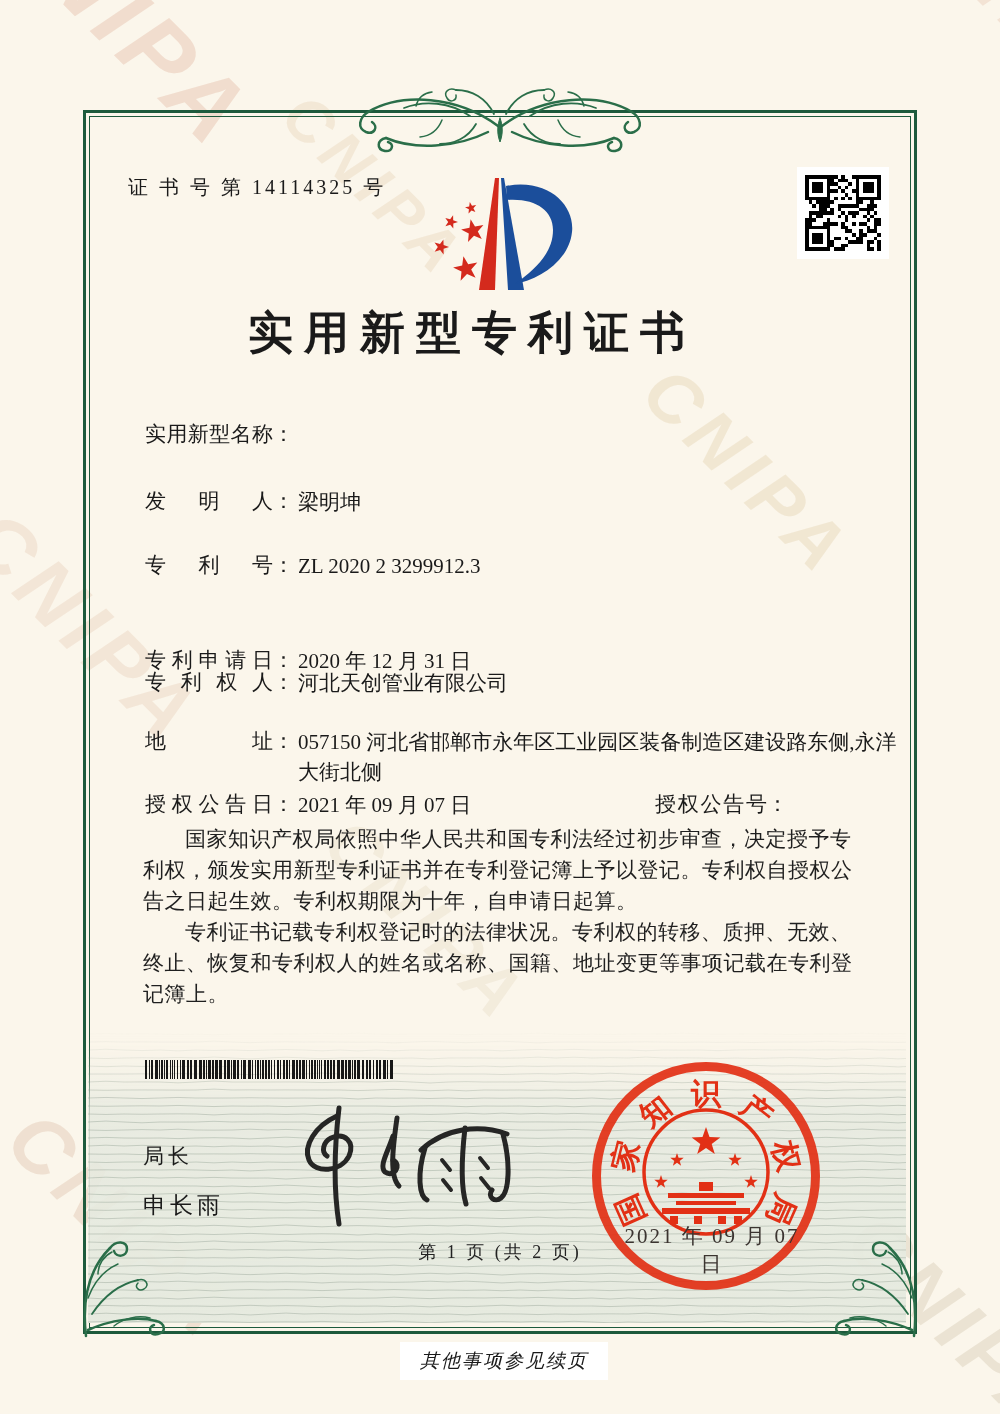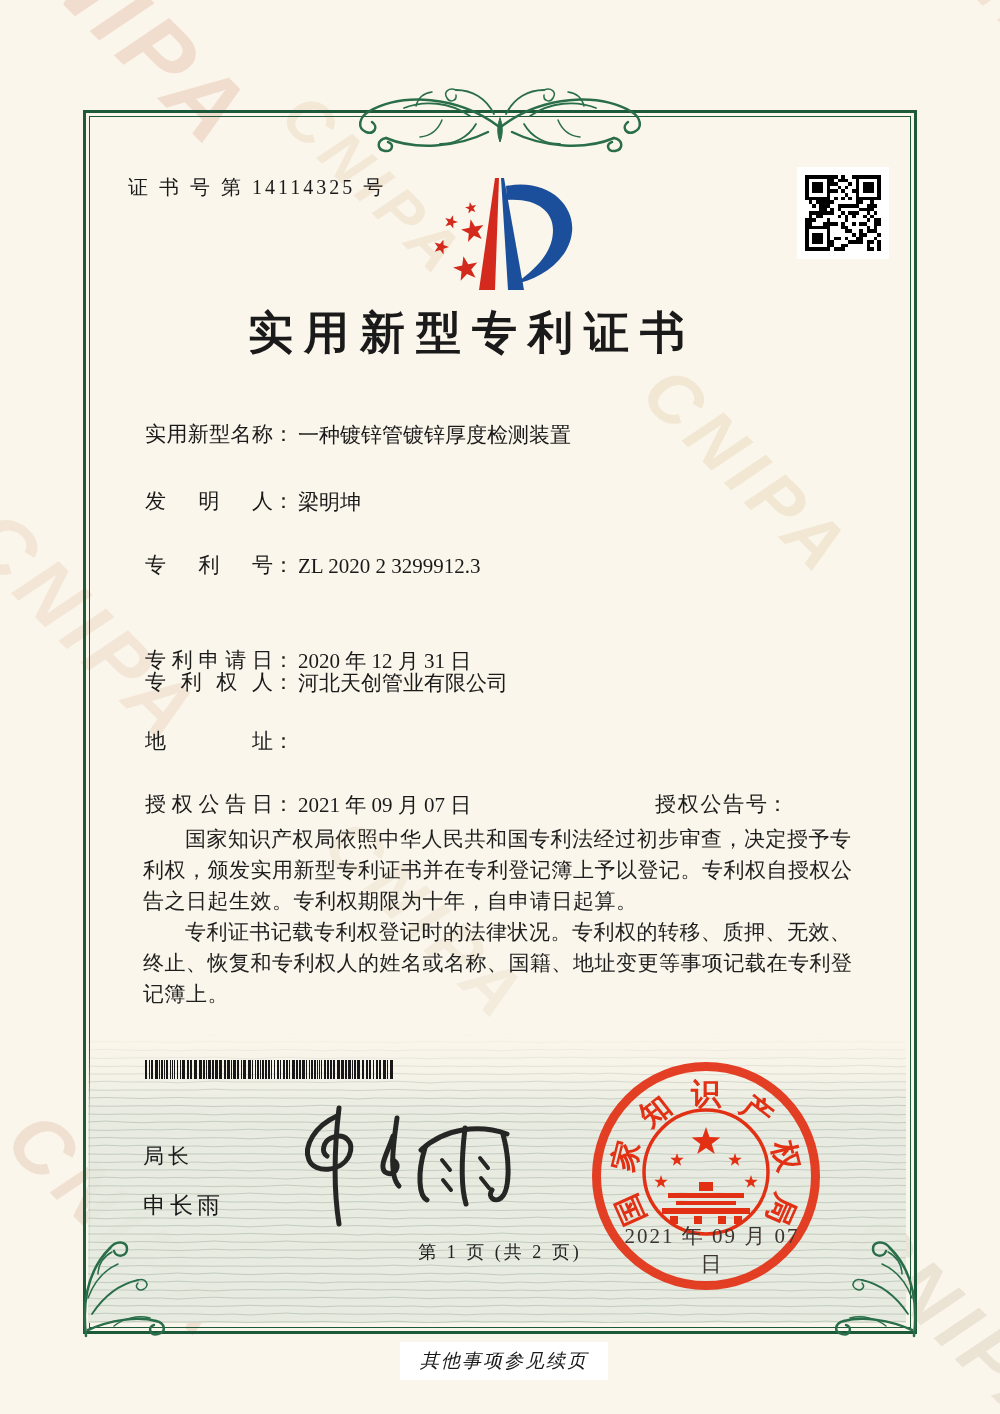--- a/index.html
+++ b/index.html
@@ -436,21 +436,20 @@
       <rect x="18" y="20" width="1" height="1" fill="#000"></rect>
       <rect x="20" y="20" width="1" height="1" fill="#000"></rect>
     </svg>
 </div>
 
 <div class="abs title">实用新型专利证书</div>
 
 <div class="abs row" style="top:420px;">
   <span class="lbl">实用新型名称</span>
     <span class="colon">：</span>
-  <span class="val">一种镀锌管镀锌厚度检测装置</span>
 </div>
 <div class="abs row" style="top:487px;">
   <span class="lbl">发明人</span>
     <span class="colon">：</span>
   <span class="val">梁明坤</span>
 </div>
 <div class="abs row" style="top:551px;">
   <span class="lbl">专利号</span>
     <span class="colon">：</span>
   <span class="val">ZL 2020 2 3299912.3</span>
@@ -461,20 +460,21 @@
   <span class="val">2020 年 12 月 31 日</span>
 </div>
 <div class="abs row" style="top:668px;">
   <span class="lbl">专利权人</span>
     <span class="colon">：</span>
   <span class="val">河北天创管业有限公司</span>
 </div>
 <div class="abs row" style="top:727px;">
   <span class="lbl">地址</span>
     <span class="colon">：</span>
+  <span class="val" style="max-width:600px;">057150 河北省邯郸市永年区工业园区装备制造区建设路东侧,永洋大街北侧</span>
 </div>
 <div class="abs row" style="top:790px;width:720px;">
   <span class="lbl">授权公告日</span>
     <span class="colon">：</span>
   <span class="val">2021 年 09 月 07 日</span>
   <span class="grant2">
     <span class="lbl" style="width:112px;flex-basis:112px;">授权公告号</span>
       <span class="colon">：</span>
   </span>
 </div>

